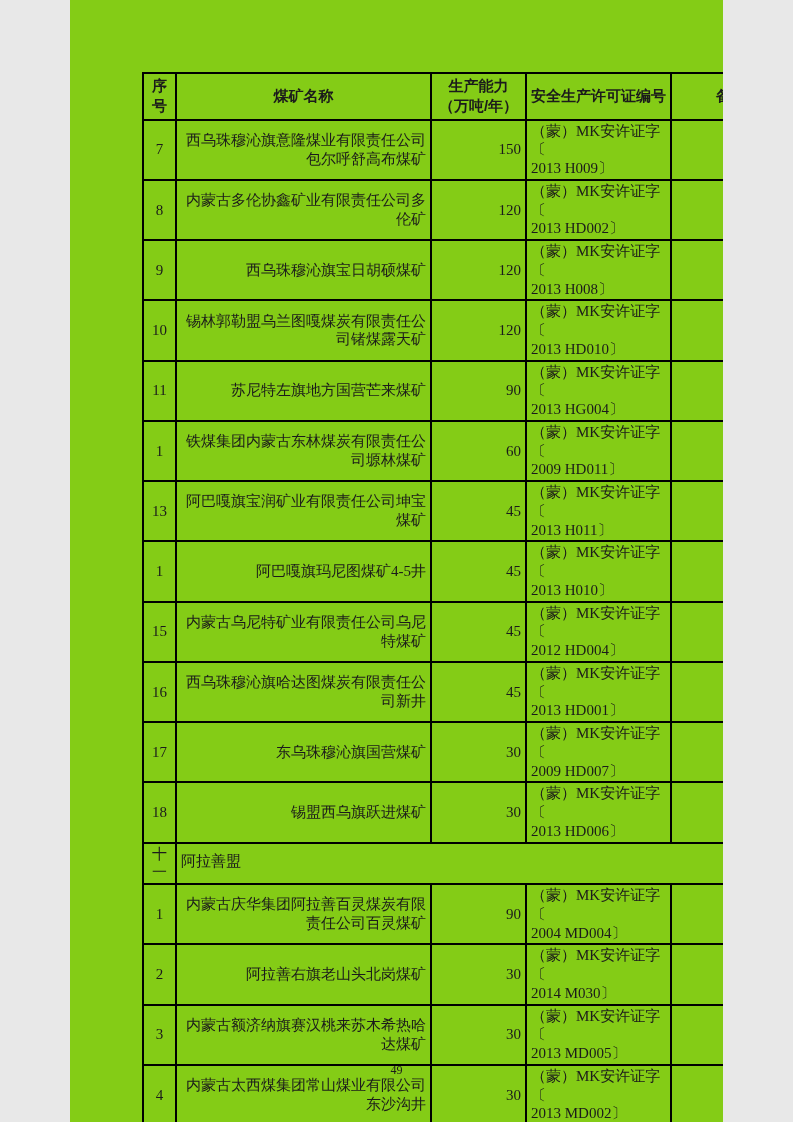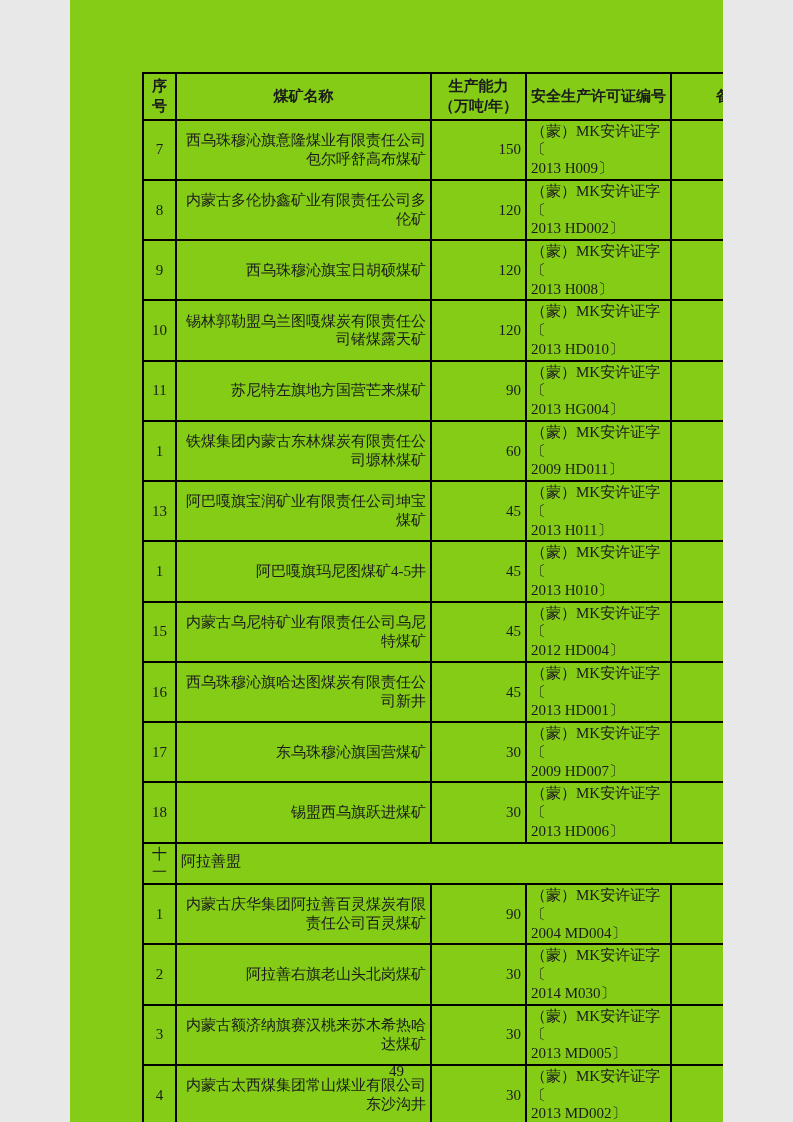--- a/index.html
+++ b/index.html
@@ -47,21 +47,21 @@
   .c-lic  { text-align: left; font-size: 14px; line-height: 1.3; }
   .c-rem  { text-align: center; font-size: 14px; line-height: 1.3; word-break: break-all; }
   .section-row td { height: 36px; }
   .sec-title { text-align: left; padding-left: 6px; word-break: break-all; font-family: Liberation Mono, monospace; }
   .page-number {
     position: absolute;
     left: 0;
     top: 1063px;
     width: 100%;
     text-align: center;
-    font-size: 15px;
+    font-size: 12px;
   }
 </style>
 </head>
 <body>
 
 <div class="page">
   <table class="mine-table">
     <colgroup>
       <col style="width:33px">
       <col style="width:255px">

